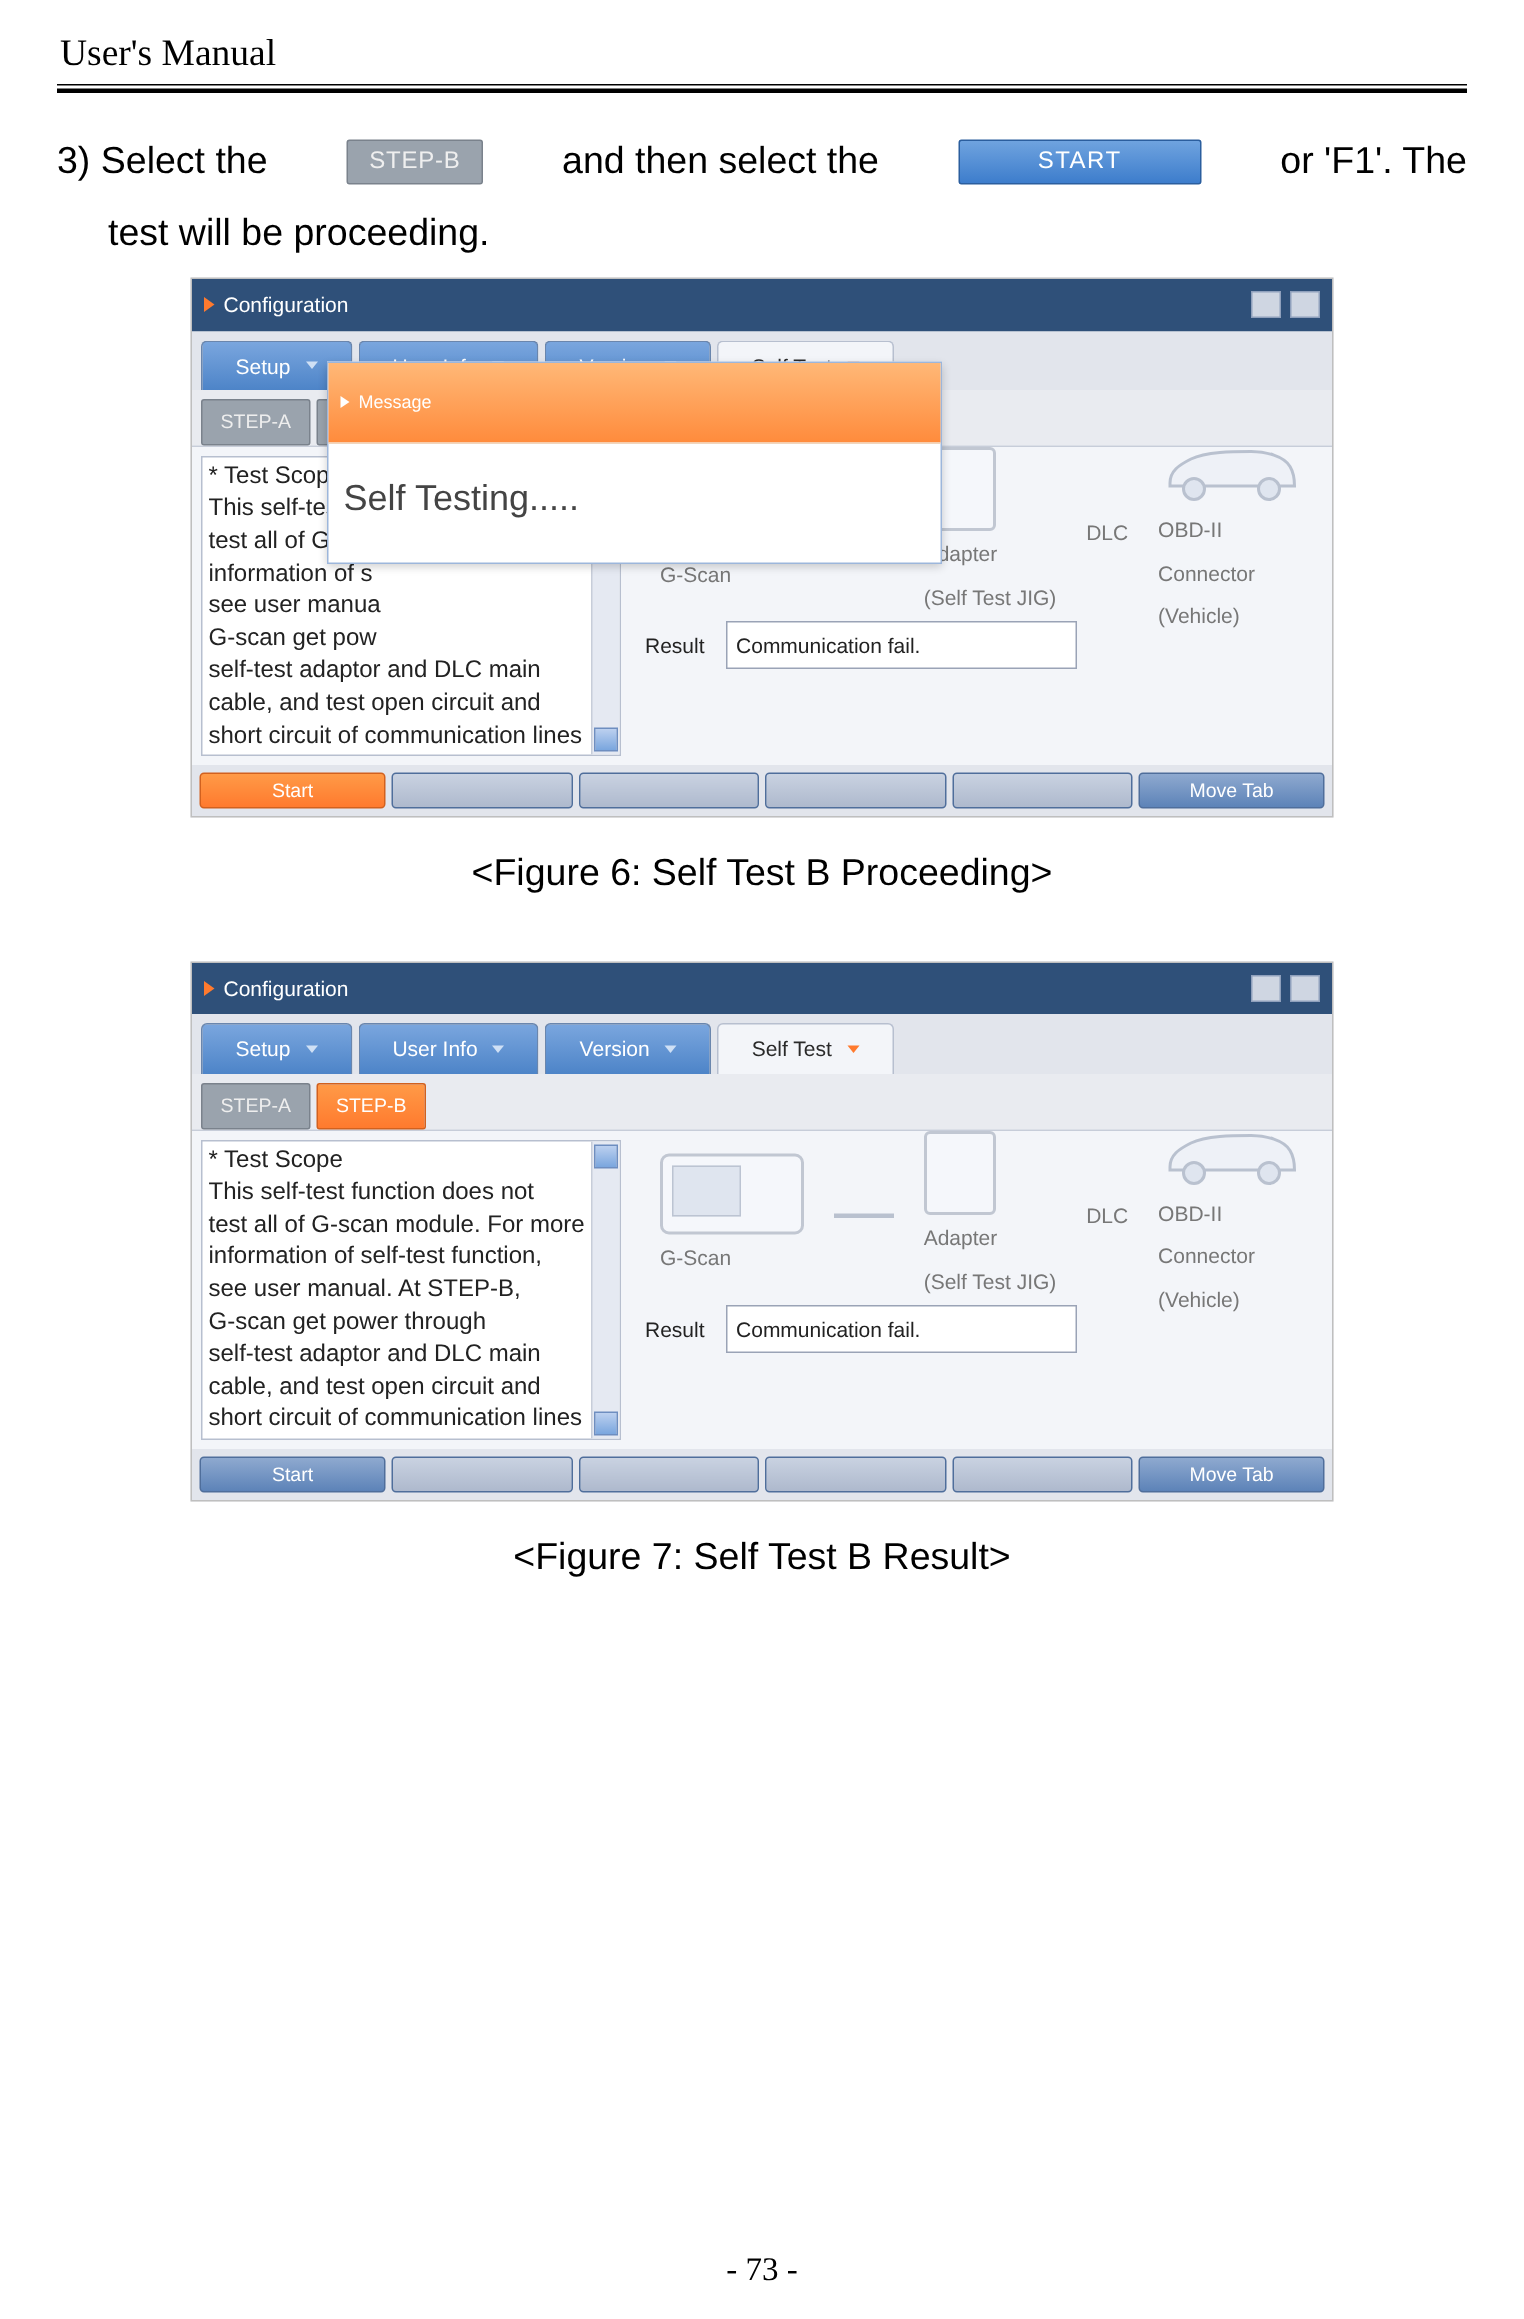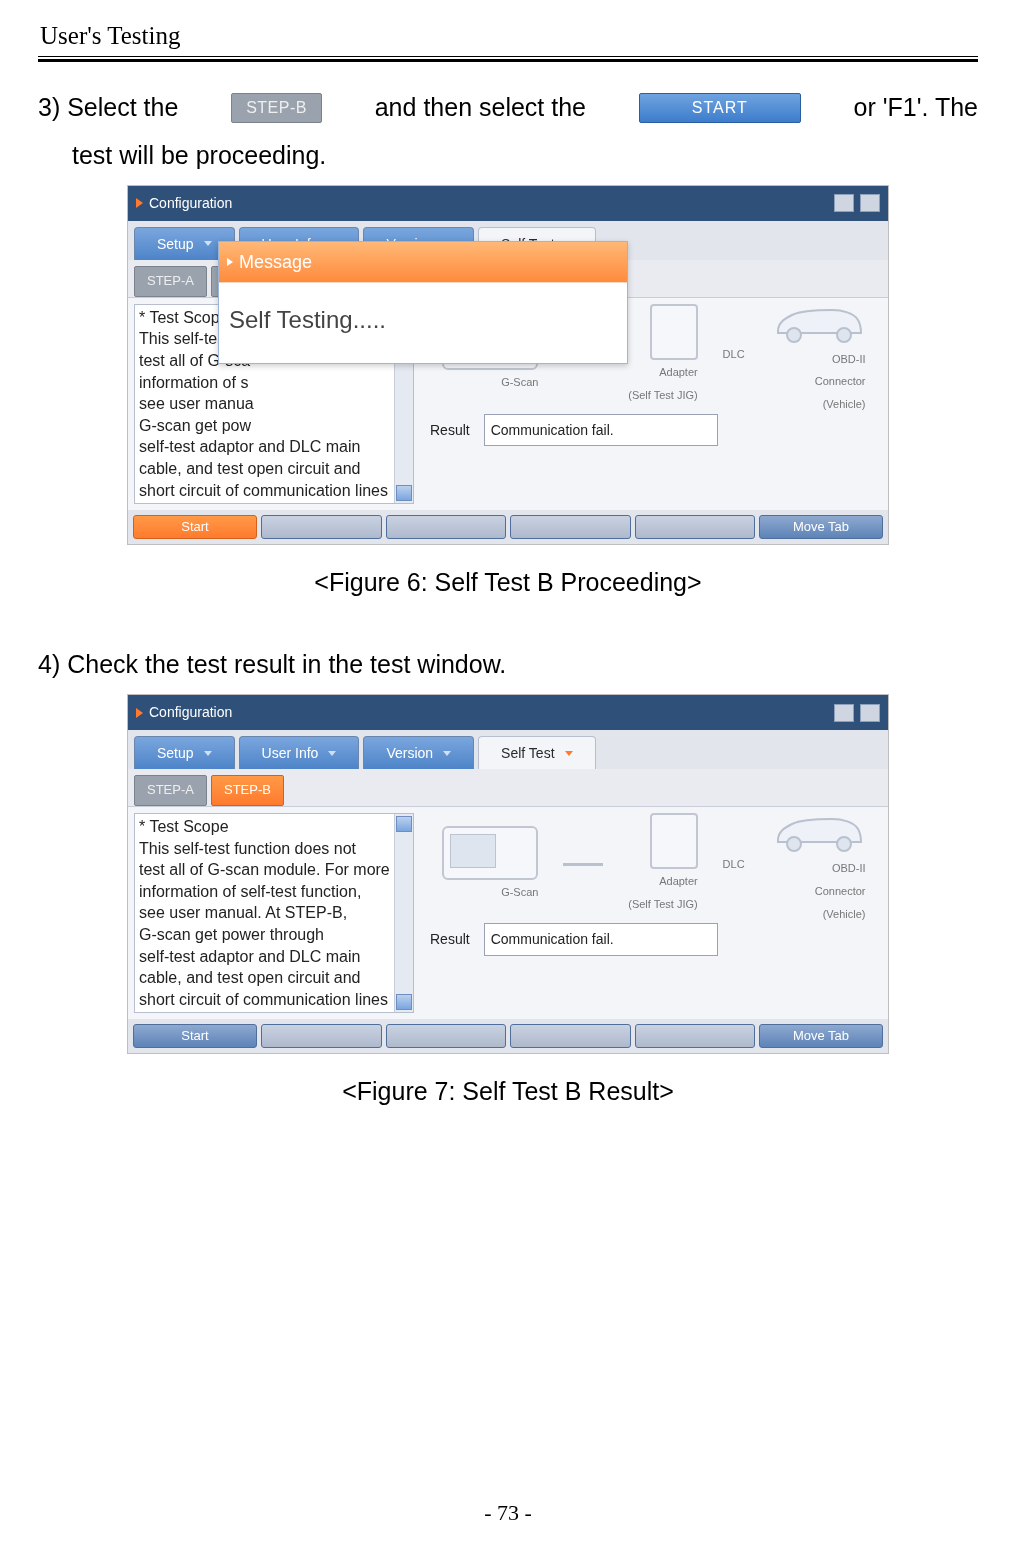--- a/index.html
+++ b/index.html
@@ -33,52 +33,52 @@
   .tab-active .dd{border-top-color:#ff7a2e}
   .subtabs{display:flex;gap:4px;background:#e9ebf0;padding:6px 6px 0 6px}
   .subtab{background:#9aa3ad;color:#eee;border:1px solid #7a828c;border-radius:2px;padding:2px 12px;font-size:13px}
   .subtab.active-orange{background:linear-gradient(#ff9a47,#ff7a2e);border-color:#d2611e;color:#fff}
   .panes{display:flex;background:#f3f5f9;border-top:1px solid #c7cdd9}
   .scope{width:270px;min-height:160px;border:1px solid #b7bfcf;background:#fff;margin:6px;position:relative;font-size:16px;line-height:1.35;padding:2px 4px 2px 4px}
   .scroll{position:absolute;right:0;top:0;bottom:0;width:18px;background:#e5e9f2;border-left:1px solid #c7cdd9;display:flex;flex-direction:column;justify-content:space-between;align-items:center}
   .sbtn{width:14px;height:14px;margin:2px;background:linear-gradient(#bcd0ef,#7aa6de);border:1px solid #6e8ec0}
   .right{flex:1;padding:8px 10px}
   .diagram{height:98px;border-bottom:0;display:flex;align-items:center;justify-content:space-around}
-  .dev{display:flex;flex-direction:column;align-items:flex-end;gap:2px;color:#777;font-size:11px}
+  .dev{display:flex;flex-direction:column;align-items:flex-start;gap:2px;color:#777;font-size:14px}
   .gscan{width:92px;height:50px;border:2px solid #c1c7d2;border-radius:6px;background:#f5f7fb;position:relative}
   .gscan:before{content:"";position:absolute;left:6px;top:6px;width:44px;height:32px;background:#dfe5ef;border:1px solid #bcc4d2}
   .adapter{width:44px;height:52px;border:2px solid #c1c7d2;border-radius:4px;background:#f5f7fb}
   .car{width:96px;height:52px;position:relative}
   .car svg{width:96px;height:52px}
   .cable{width:40px;height:3px;background:#b9c1cf}
   .result{display:flex;align-items:center;gap:14px;margin-top:10px}
   .rbox{border:1px solid #9aa3b6;background:#fff;padding:2px 6px;font-size:14px;min-width:220px}
   .msgbox{position:absolute;left:154px;top:56px;width:408px;border:1px solid #9cb6db;background:#fff;box-shadow:0 2px 6px rgba(0,0,0,.2)}
-  .msghdr{background:linear-gradient(#ffb877,#ff8b3c);color:#fff;font-size:18px;padding:3px 8px;display:flex;align-items:center;gap:6px}
+  .msghdr{background:linear-gradient(#ffb877,#ff8b3c);color:#fff;font-size:12px;padding:15px 8px;display:flex;align-items:center;gap:6px}
   .msghdr .tri2{width:0;height:0;border-top:4px solid transparent;border-bottom:4px solid transparent;border-left:6px solid #fff}
   .msgbody{padding:14px 10px 20px 10px;font-size:24px;color:#444;border-top:1px solid #f0d6be}
   
   .bbar{display:flex;gap:4px;background:#e2e5ec;padding:5px}
   .bb{flex:1;height:22px;background:linear-gradient(#8ea9cf,#5d83b8);border:1px solid #4f6e9b;border-radius:3px}
   .bb span{display:block;text-align:center;color:#fff;font-size:13px;line-height:22px}
   .bb.orange{flex:0 0 122px;background:linear-gradient(#ff9a47,#ff7a2e);border-color:#d2611e}
   .bb.empty{background:linear-gradient(#c9d2e1,#aeb9cd)}
   .bb.move{flex:0 0 122px}
 
   .shot-wrap{position:relative;width:888px;margin:0 auto}
 
   .caption{font-family:Liberation Sans, sans-serif;font-size:25px;text-align:center;margin:14px 0 34px 0}
 
   .footer{position:absolute;bottom:20px;left:0;right:0;text-align:center;font-size:22px}
 </style>
 </head>
 <body>
 
 <div class="page">
-  <div class="hdr">User's Testing</div>
+  <div class="hdr">User's Manual</div>
   <div class="rule-outer">
       <div class="rule-inner"></div>
     </div>
 
   <div class="body">
 
     <div class="line just">
       <span>3) Select  the</span>
       <span class="chip">STEP-B</span>
       <span>and  then  select  the</span>
@@ -186,21 +186,20 @@
       <div class="msgbox">
         <div class="msghdr">
             <span class="tri2"></span>
             <span>Message</span>
           </div>
         <div class="msgbody">Self Testing.....</div>
       </div>
     </div>
     <div class="caption">&lt;Figure 6: Self Test B Proceeding&gt;</div>
 
-    <div>4) Check the test result in the test window.</div>
 
     <div class="shot-wrap">
       <div class="shot">
         <div class="cfg">
           <span class="tri"></span>
           <span>Configuration</span>
           <span class="tools">
             <span class="tool"></span>
             <span class="tool"></span>
           </span>

